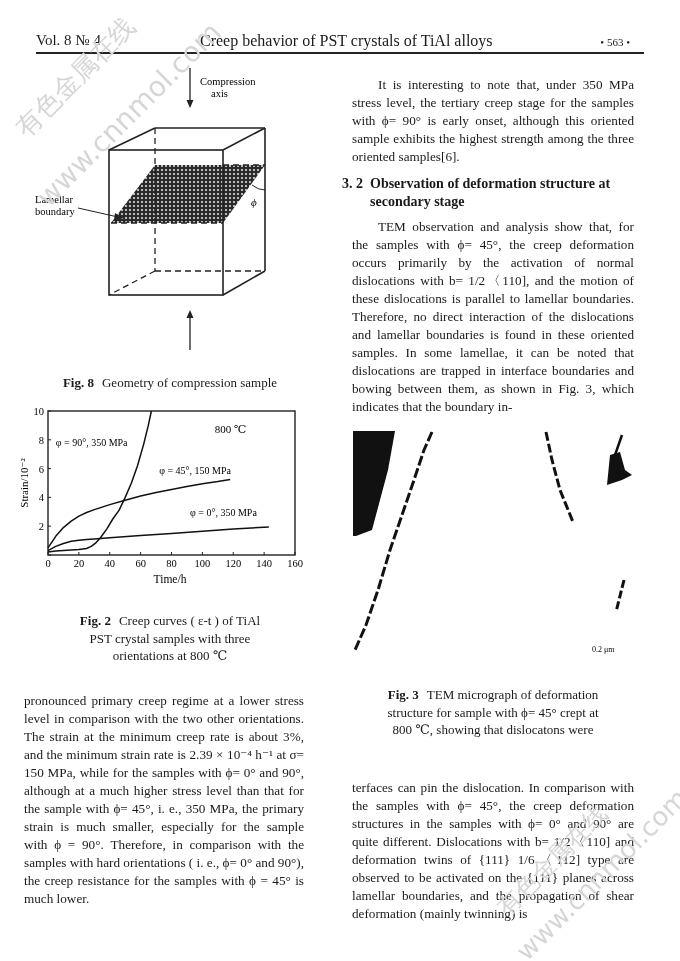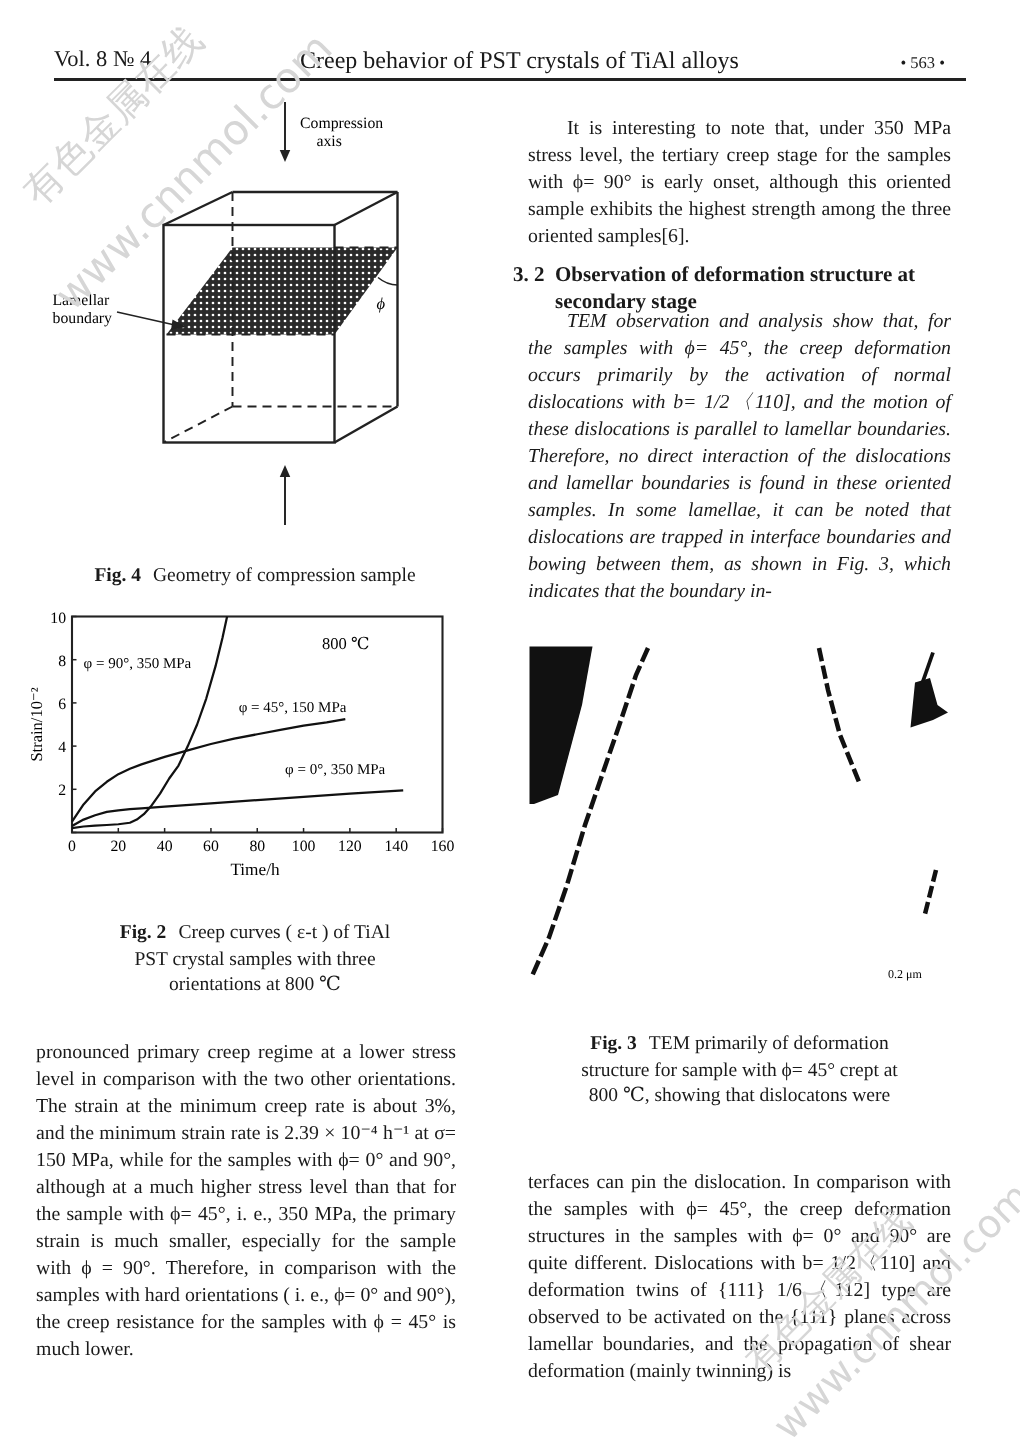--- a/index.html
+++ b/index.html
@@ -71,21 +71,21 @@
     <line x1="78" y1="208" x2="118" y2="217" stroke="#222" stroke-width="1"></line>
     <polygon points="124,218 115,213 114,220" fill="#222"></polygon>
   </g>
 
   <g>
     <line x1="190" y1="316" x2="190" y2="350" stroke="#222" stroke-width="1.3"></line>
     <polygon points="186.5,318 193.5,318 190,310" fill="#222"></polygon>
   </g>
 </svg>
 <div class="cap" style="left:20px;width:300px;top:374px;">
-  <b>Fig. 4</b><span>Geometry of compression sample</span>
+  <b>Fig. 8</b><span>Geometry of compression sample</span>
 </div>
 
 <svg id="chart" style="position:absolute;left:0;top:400px" width="320" height="200" viewBox="0 400 320 200">
   <rect x="48" y="411" width="247" height="144" fill="none" stroke="#222" stroke-width="1.4"></rect>
   <g id="xticks">
       <line x1="48" x2="48" y1="555" y2="552" stroke="#222" stroke-width="1"></line>
       <text x="48" y="567" font-size="10.5" text-anchor="middle">0</text>
       <line x1="78.875" x2="78.875" y1="555" y2="552" stroke="#222" stroke-width="1"></line>
       <text x="78.875" y="567" font-size="10.5" text-anchor="middle">20</text>
       <line x1="109.75" x2="109.75" y1="555" y2="552" stroke="#222" stroke-width="1"></line>
@@ -141,35 +141,35 @@
   <p>pronounced primary creep regime at a lower stress level in comparison with the two other orientations. The strain at the minimum creep rate is about 3%, and the minimum strain rate is 2.39 × 10⁻⁴ h⁻¹ at σ= 150 MPa, while for the samples with ϕ= 0° and 90°, although at a much higher stress level than that for the sample with ϕ= 45°, i. e., 350 MPa, the primary strain is much smaller, especially for the sample with ϕ = 90°. Therefore, in comparison with the samples with hard orientations ( i. e., ϕ= 0° and 90°), the creep resistance for the samples with ϕ = 45° is much lower.</p>
 </div>
 
 <div class="col" style="left:342px;width:302px;top:66px;">
   <p class="indent">It is interesting to note that, under 350 MPa stress level, the tertiary creep stage for the samples with ϕ= 90° is early onset, although this oriented sample exhibits the highest strength among the three oriented samples[6].</p>
 </div>
 <div class="sec" style="left:342px;width:302px;top:175px;">
   <span style="position:absolute;left:0;">3. 2</span>
   <span style="display:block;margin-left:28px;">Observation of deformation structure at secondary stage</span>
 </div>
-<div class="col" style="left:342px;width:302px;top:195px;font-style:italic;">
+<div class="col" style="left:342px;width:302px;top:208px;">
   <p class="indent">TEM observation and analysis show that, for the samples with ϕ= 45°, the creep deformation occurs primarily by the activation of normal dislocations with b= 1/2〈110], and the motion of these dislocations is parallel to lamellar boundaries. Therefore, no direct interaction of the dislocations and lamellar boundaries is found in these oriented samples. In some lamellae, it can be noted that dislocations are trapped in interface boundaries and bowing between them, as shown in Fig. 3, which indicates that the boundary in-</p>
 </div>
 
 <svg style="position:absolute;left:340px;top:420px" width="340" height="260" viewBox="340 420 340 260">
   <polygon points="353,431 395,431 388,470 380,500 372,530 356,536 353,536" fill="#111"></polygon>
   <path d="M432,432 L424,450 L414,480 L402,515 L390,550 L378,590 L366,625 L355,650" stroke="#111" stroke-width="3" fill="none" stroke-dasharray="10,3"></path>
   <path d="M546,432 L552,460 L560,490 L573,522" stroke="#111" stroke-width="3" fill="none" stroke-dasharray="9,3"></path>
   <path d="M622,435 L615,455" stroke="#111" stroke-width="2.5" fill="none"></path>
   <polygon points="610,455 620,452 625,470 632,475 622,480 607,485" fill="#111"></polygon>
   <path d="M624,580 L616,612" stroke="#111" stroke-width="3" fill="none" stroke-dasharray="8,3"></path>
   <text x="592" y="652" font-size="8">0.2 μm</text>
 </svg>
 <div class="cap" style="left:342px;width:302px;top:686px;">
-  <div><b>Fig. 3</b><span>TEM primarily of deformation</span></div>
+  <div><b>Fig. 3</b><span>TEM micrograph of deformation</span></div>
   <div>structure for sample with ϕ= 45° crept at</div>
   <div>800 ℃, showing that dislocatons were</div>
 </div>
 <div class="col" style="left:342px;width:302px;top:769px;">
   <p>terfaces can pin the dislocation. In comparison with the samples with ϕ= 45°, the creep deformation structures in the samples with ϕ= 0° and 90° are quite different. Dislocations with b= 1/2〈110] and deformation twins of {111} 1/6〈112] type are observed to be activated on the {111} planes across lamellar boundaries, and the propagation of shear deformation (mainly twinning) is</p>
 </div>
 
 <div class="wm" style="left:8px;top:120px;font-size:26px;transform:rotate(-45deg);">有色金属在线</div>
 <div class="wm" style="left:30px;top:190px;font-size:28px;transform:rotate(-45deg);">www.cnnmol.com</div>
 <div class="wm" style="left:490px;top:900px;font-size:24px;transform:rotate(-45deg);">有色金属在线</div>

